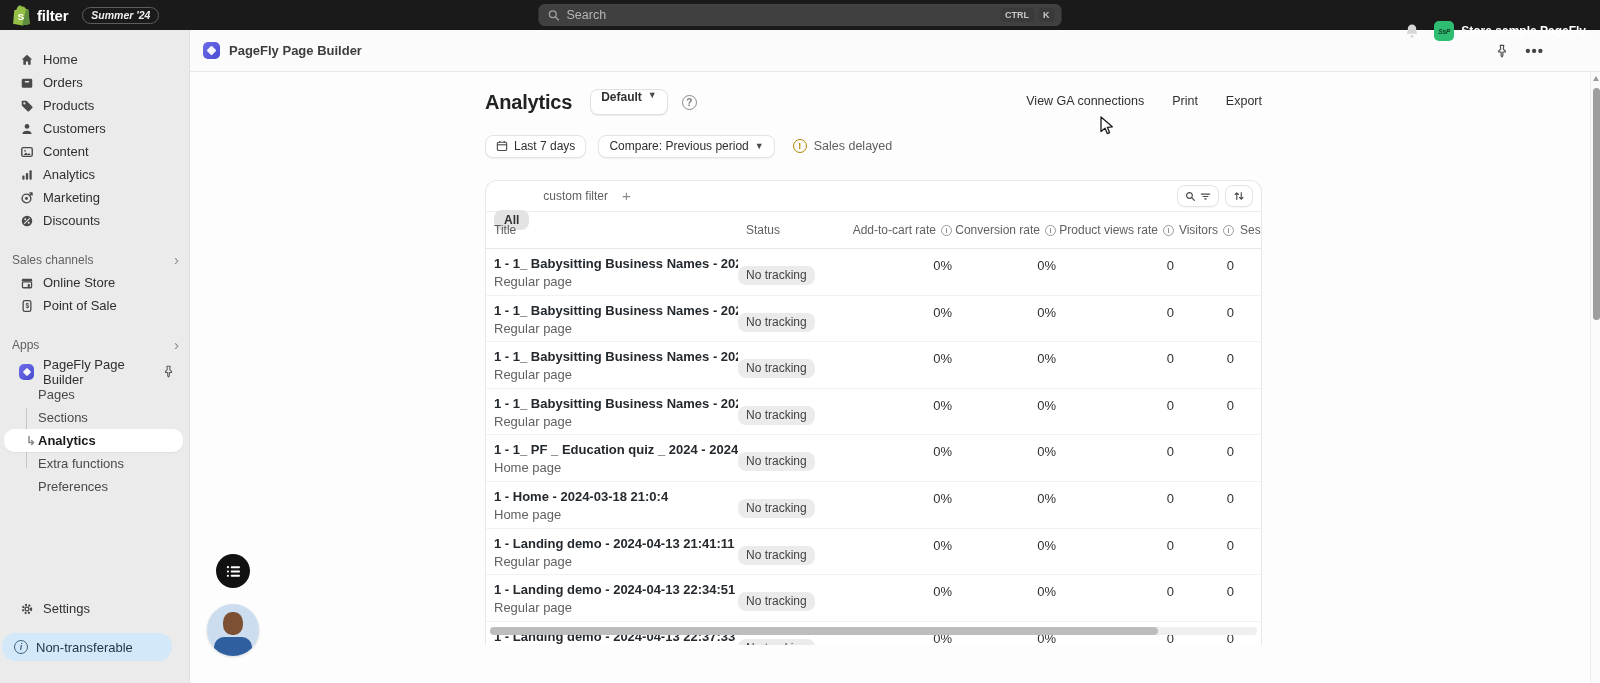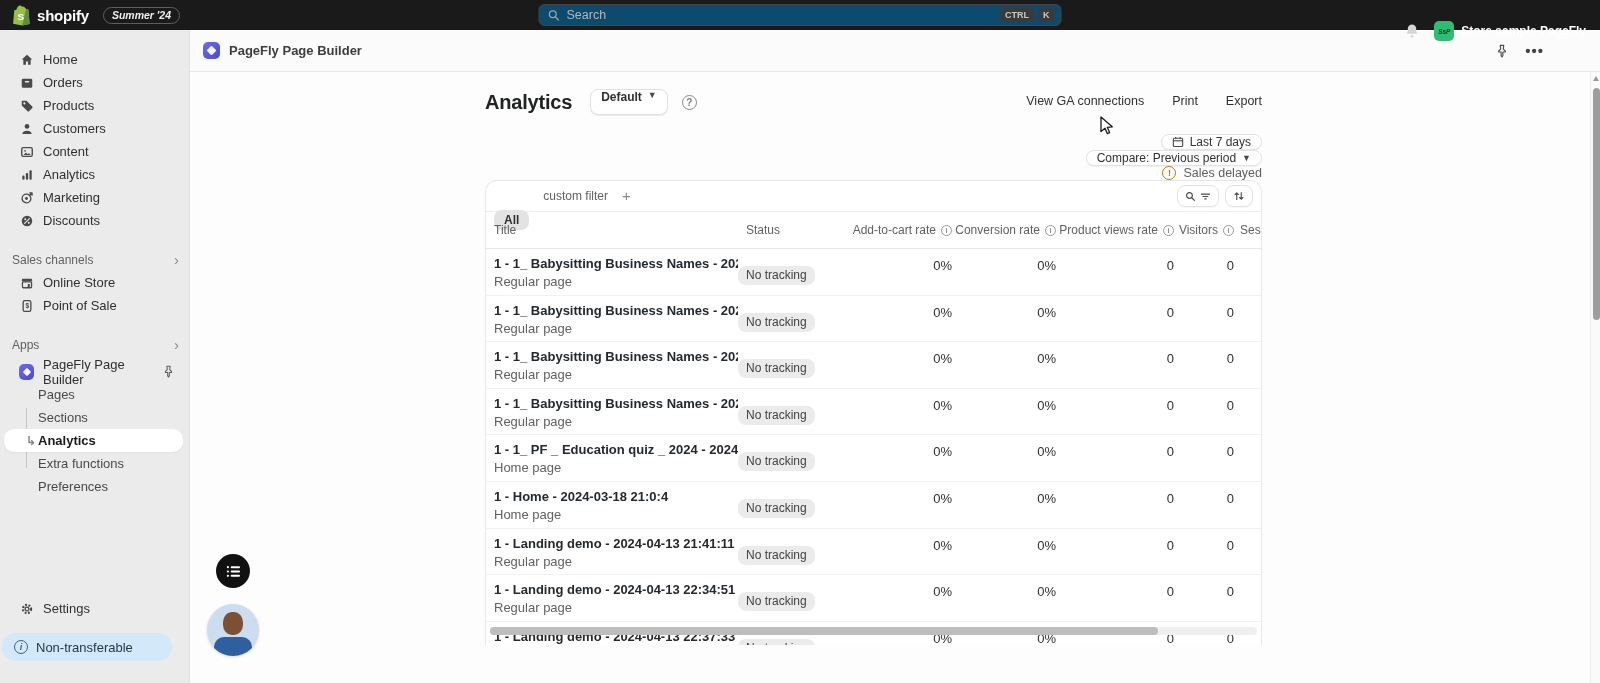--- a/index.html
+++ b/index.html
@@ -3,21 +3,21 @@
 <meta charset="utf-8">
 <style>
   * { margin:0; padding:0; box-sizing:border-box; }
   html,body { width:1600px; height:683px; overflow:hidden; font-family:"Liberation Sans",sans-serif; background:#fdfdfd; }
 
   
   .topbar { position:absolute; left:0; top:0; width:1600px; height:30px; background:#1a1a1a; display:flex; align-items:center; z-index:50; }
   .logo-wrap { display:flex; align-items:center; gap:6px; padding-left:12px; }
   .logo-word { color:#fff; font-size:15px; font-weight:700; letter-spacing:-0.2px; }
   .ver-badge { margin-left:8px; border:1px solid #5e5e5e; border-radius:10px; padding:1px 8px 2px; font-size:10.5px; font-weight:700; font-style:italic; color:#ededed; }
-  .search-box { position:absolute; left:50%; transform:translateX(-50%); top:4px; width:523px; height:22px; background:#0c4a6e; border:1px solid #444; border-radius:6px; display:flex; align-items:center; padding:0 6px 0 8px; }
+  .search-box { position:absolute; left:50%; transform:translateX(-50%); top:4px; width:523px; height:22px; background:#404040; border:1px solid #444; border-radius:6px; display:flex; align-items:center; padding:0 6px 0 8px; }
   .search-box .ph { color:#b5b5b5; font-size:12.5px; margin-left:6px; flex:1; }
   .kbd { background:#3a3a3a; color:#c9c9c9; border-radius:4px; font-size:9px; font-weight:700; padding:2px 5px; margin-left:4px; }
   .top-right { position:absolute; right:14px; top:16px; height:30px; display:flex; align-items:center; gap:14px; }
   .store-chip { display:flex; align-items:center; gap:7px; }
   .store-avatar { width:20px; height:20px; border-radius:5px; background:#2fbe71; color:#0b3b22; font-size:6.5px; font-weight:700; display:flex; align-items:center; justify-content:center; font-style:italic; }
   .store-name { color:#fff; font-size:12px; font-weight:700; }
 
   
   .sidebar { position:absolute; left:0; top:30px; width:190px; height:653px; background:#ebebeb; border-right:1px solid #e0e0e0; }
   .nav-list { padding-top:18px; }
@@ -46,21 +46,21 @@
 
   .content-inner { position:absolute; left:295px; top:42px; width:777px; }
   .page-head { margin-top:16px; display:flex; align-items:center; position:relative; height:28px; }
   .page-title { font-size:20px; font-weight:700; color:#202223; letter-spacing:-0.2px; }
   .view-pill { margin-left:18px; height:26px; background:#fff; border:1px solid #e0e0e0; box-shadow:0 1px 1px rgba(0,0,0,0.07); border-radius:8px; display:flex; gap:6px; padding:0 10px; font-size:12px; font-weight:600; color:#303030; }
   .caret { font-size:9px; color:#4a4a4a; }
   .help-circ { margin-left:14px; width:15px; height:15px; border:1.3px solid #8a8a8a; border-radius:50%; color:#7a7a7a; font-size:10px; font-weight:700; display:flex; align-items:center; justify-content:center; }
   .page-actions { position:absolute; right:0; top:6px; display:flex; gap:28px; font-size:12.5px; font-weight:500; color:#303030; }
   .page-actions span { cursor:default; }
 
-  .filters-row { margin-top:18px; display:flex; align-items:flex-end; gap:0; height:24px;flex-direction:column; }
+  .filters-row { margin-top:18px; display:flex; align-items:center; gap:12px; height:24px; }
   .filter-pill { height:23px; background:#fff; border:1px solid #e3e3e3; box-shadow:0 1px 1px rgba(0,0,0,0.05); border-radius:8px; display:flex; align-items:center; gap:6px; padding:0 10px; font-size:12px; font-weight:500; color:#303030; }
   .warn-wrap { display:flex; align-items:center; gap:7px; margin-left:6px; }
   .warn-ic { width:14px; height:14px; border:1.6px solid #b28400; border-radius:50%; color:#b28400; font-size:9px; font-weight:700; display:flex; align-items:center; justify-content:center; }
   .warn-text { font-size:12.5px; font-weight:500; color:#5f5f5f; }
 
   
   .card { margin-top:22px; width:777px; height:423px; background:#fff; border:1px solid #e8e8e8; border-bottom:none; border-radius:12px 12px 0 0; position:relative; overflow:hidden; height:465px; }
   .tabs-row { height:31px; display:flex; align-items:center; padding:0 8px; border-bottom:1px solid #ededed; }
   .tab-all { height:20px; background:#e3e3e3; border-radius:8px; padding:0 10px; font-size:12px; font-weight:600; color:#303030; display:flex; align-items:center;margin-top:48px; }
   .tab-custom { margin-left:14px; font-size:12px; font-weight:500; color:#616161; }
@@ -101,21 +101,21 @@
 </head>
 <body>
 
 <div class="topbar">
   <div class="logo-wrap">
     <svg width="19" height="21" viewBox="0 0 16 18">
       <path d="M13.9 3.8 12.3 3.6 11.2 2.5c-.4-.4-1-1.3-2-1.3-.3 0-.6.1-.8.2C8 .7 7.4.4 6.8.4 4.9.4 4 2.8 3.7 4L1.8 4.6.8 16l7.7 1.6L15 16.3 13.9 3.8Z" fill="#95bf47"></path>
       <path d="M8.5 17.6 15 16.3 13.9 3.8l-2-.2z" fill="#5e8e3e"></path>
       <text x="4.6" y="12.6" font-size="8.5" font-weight="bold" fill="#ffffff" font-family="Liberation Sans, sans-serif">S</text>
     </svg>
-    <span class="logo-word">shopify</span>
+    <span class="logo-word">filter</span>
     <span class="ver-badge">Summer '24</span>
   </div>
 
   <div class="search-box">
     <svg width="13" height="13" viewBox="0 0 16 16">
       <circle cx="6.5" cy="6.5" r="4.2" fill="none" stroke="#a0a0a0" stroke-width="1.6"></circle>
       <line x1="9.8" y1="9.8" x2="13.5" y2="13.5" stroke="#a0a0a0" stroke-width="1.6" stroke-linecap="round"></line>
     </svg>
     <span class="ph">Search</span>
     <span class="kbd">CTRL</span>

